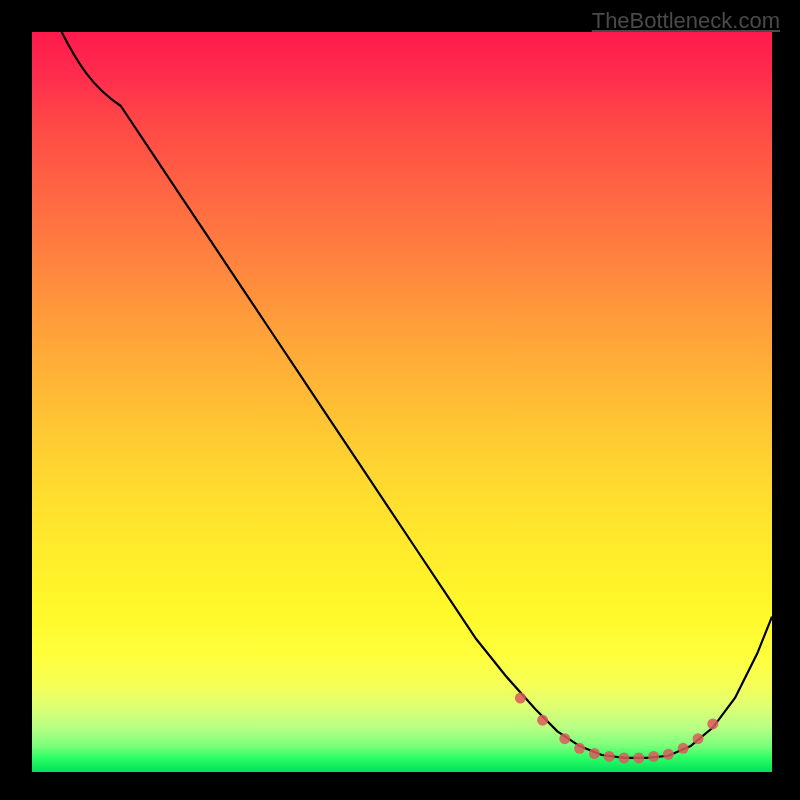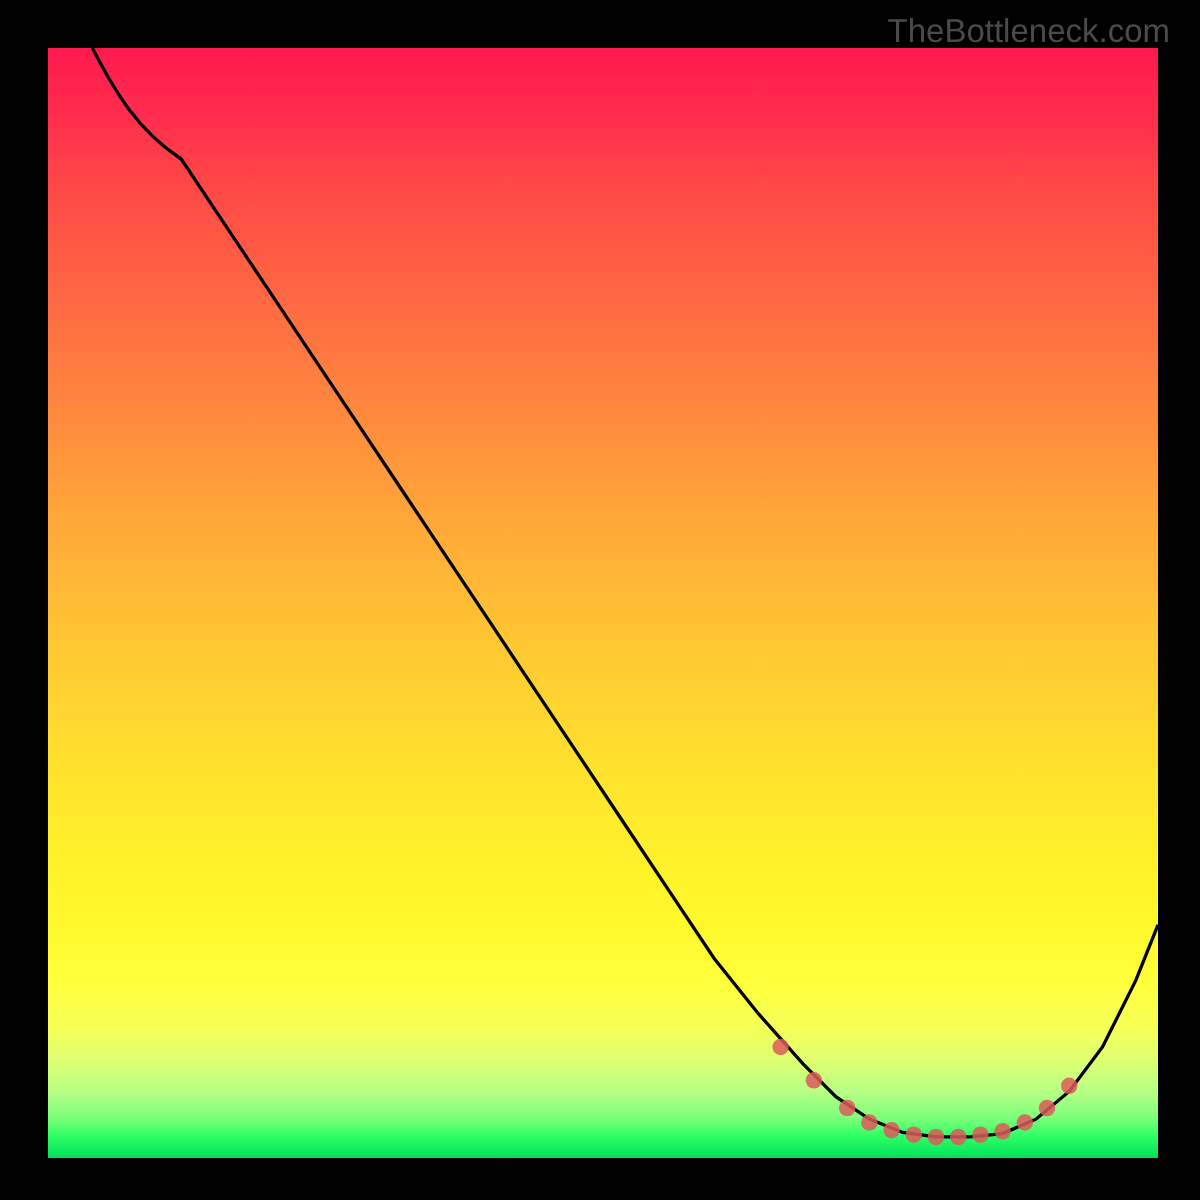--- a/index.html
+++ b/index.html
@@ -12,20 +12,21 @@
     overflow: hidden;
   }
   .watermark {
     position: absolute;
     top: 8px;
     right: 20px;
     color: #4a4a4a;
     font-size: 22px;
     font-weight: 500;
     z-index: 10;
+    text-decoration: underline;
   }
   .plot-area {
     position: absolute;
     top: 32px;
     left: 32px;
     width: 740px;
     height: 740px;
   }
   .gradient-bg {
     position: absolute;

